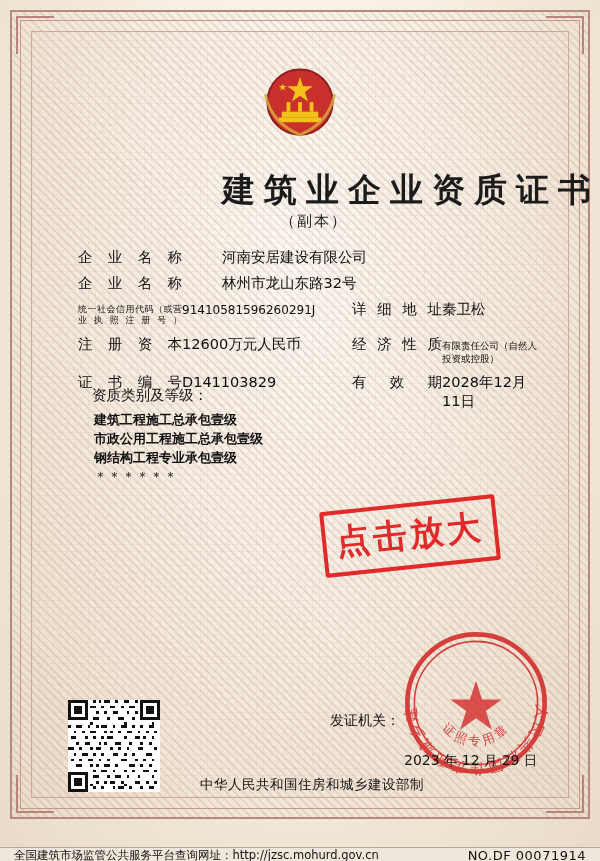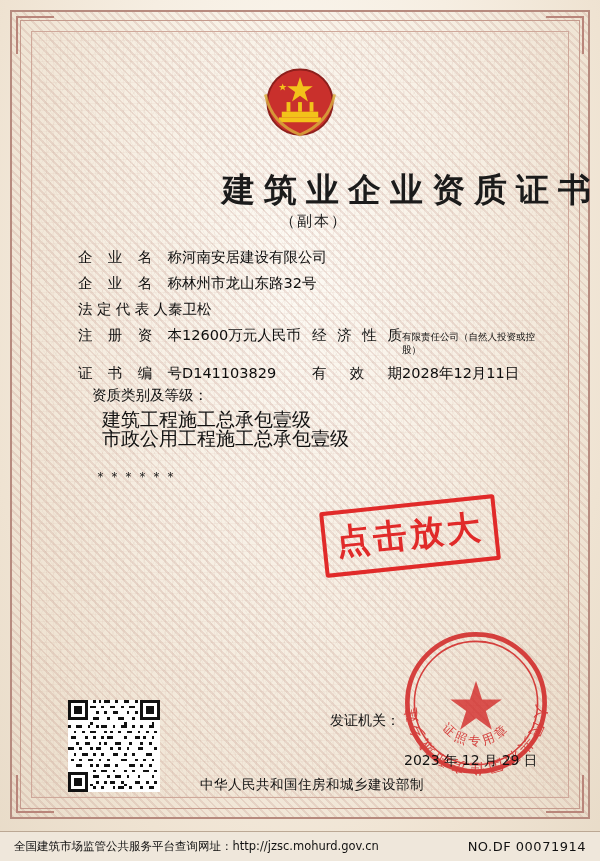--- a/index.html
+++ b/index.html
@@ -63,21 +63,21 @@
   .subtitle{
     position:absolute;left:0;right:0;top:212px;text-align:center;
     font-size:15px;letter-spacing:2px;color:#222;padding-left:28px;
   }
 
   
   .fields{
     position:absolute;left:78px;top:248px;right:60px;
     font-size:14px;color:#111;
   }
-  .row{display:flex;align-items:baseline;margin-bottom:7px;}
+  .row{display:flex;align-items:baseline;margin-bottom:7px;gap:40px;}
   .lbl{
     width:104px;flex:0 0 104px;text-align:justify;text-align-last:justify;
     font-size:14.5px;color:#111;letter-spacing:0px;
   }
   .lbl.small{
     font-size:9px;line-height:11px;text-align-last:justify;
     position:relative;top:-2px;
   }
   .val{
     flex:1;font-size:14.5px;color:#0d0d0d;
@@ -92,21 +92,21 @@
   .lbl-r{
     width:90px;flex:0 0 90px;text-align:justify;text-align-last:justify;
     font-size:14.5px;
   }
 
   
   .qual-head{
     position:absolute;left:78px;top:386px;font-size:14.5px;color:#111;margin-left:14px;
   }
   .qual-list{
-    position:absolute;left:102px;top:410px;font-size:19px;line-height:19px;color:#111;
+    position:absolute;left:94px;top:410px;font-size:13px;line-height:19px;color:#111;font-weight:bold;
   }
   .stars{
     position:absolute;left:94px;top:468px;font-size:13px;letter-spacing:1px;color:#111;
   }
 
   
   .zoom-stamp{
     position:absolute;left:322px;top:503px;
     border:4px solid #e01b1b;border-radius:3px;
     padding:5px 10px 7px;
@@ -136,23 +136,23 @@
   }
 
   
   .qr{
     position:absolute;left:68px;top:700px;width:92px;height:92px;
     background:#fff;
   }
 
   
   .strip{
-    position:absolute;left:0;right:0;bottom:0;height:30px;
+    position:absolute;left:0;right:0;bottom:0;height:14px;
     background:#efe7db;border-top:1px solid #bba894;
-    display:flex;align-items:center;justify-content:space-between;
+    display:flex;align-items:flex-start;justify-content:space-between;
     padding:0 14px;box-sizing:border-box;
     font-size:11.5px;color:#111;
   }
   .strip .no{font-size:13px;letter-spacing:.5px;}
 
   
   .watermark{
     position:absolute;left:31px;top:31px;right:31px;bottom:63px;
     background:
       repeating-linear-gradient(60deg, rgba(200,175,160,.10) 0 1px, rgba(0,0,0,0) 1px 9px),
@@ -196,22 +196,26 @@
       <div class="lbl">企业名称</div>
       <div class="val">河南安居建设有限公司</div>
     </div>
 
     <div class="row">
       <div class="lbl">企业名称</div>
       <div class="val">林州市龙山东路32号</div>
     </div>
 
     <div class="row col2">
+      <div class="c c-left">
+        <div class="lbl small">统一社会信用代码（或营业执照注册号）</div>
+        <div class="val sm">91410581596260291J</div>
+      </div>
       <div class="c-right">
-        <div class="lbl-r">法定代表人</div>
+        <div class="lbl-r">详细地址</div>
         <div class="val">秦卫松</div>
       </div>
     </div>
 
     <div class="row col2">
       <div class="c c-left">
         <div class="lbl">注 册 资 本</div>
         <div class="val">12600万元人民币</div>
       </div>
       <div class="c-right">
@@ -230,20 +234,21 @@
         <div class="val">2028年12月11日</div>
       </div>
     </div>
 
   </div>
 
   <div class="qual-head">资质类别及等级：</div>
   <div class="qual-list">
     <div>建筑工程施工总承包壹级</div>
     <div>市政公用工程施工总承包壹级</div>
+    <div>钢结构工程专业承包壹级</div>
   </div>
   <div class="stars">＊＊＊＊＊＊</div>
 
   <div class="zoom-stamp">点击放大</div>
 
   <svg class="seal" viewBox="0 0 200 200">
     <defs>
       <path id="sealArc" d="M100,100 m-78,0 a78,78 0 1,1 156,0" transform="rotate(180 100 100)"></path>
       <path id="sealArcBottom" d="M100,100 m-54,0 a54,54 0 1,0 108,0"></path>
     </defs>

